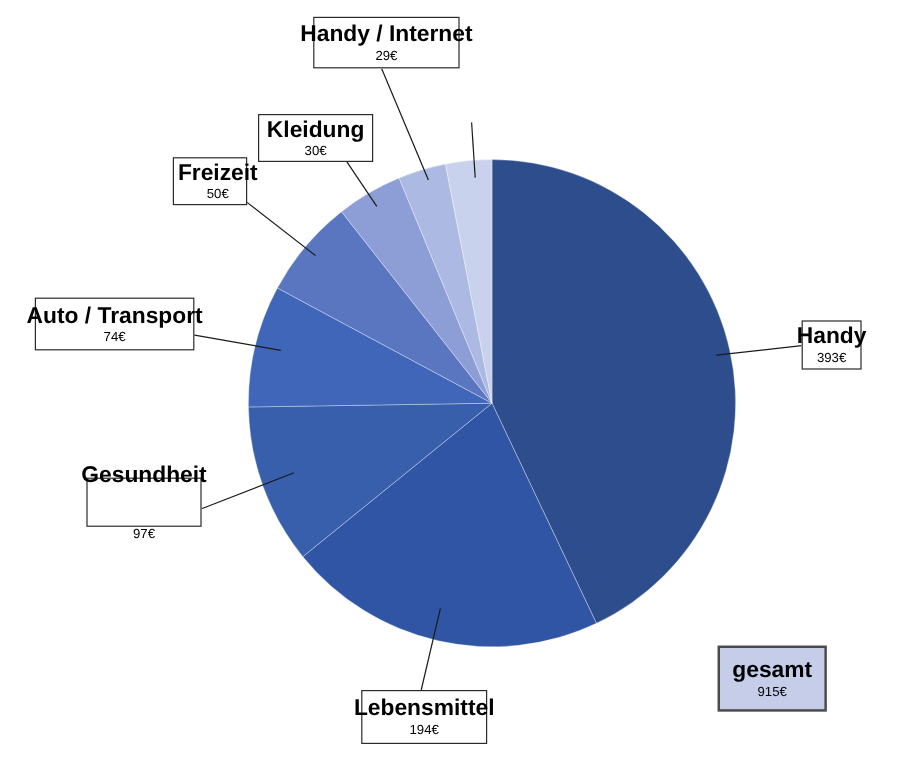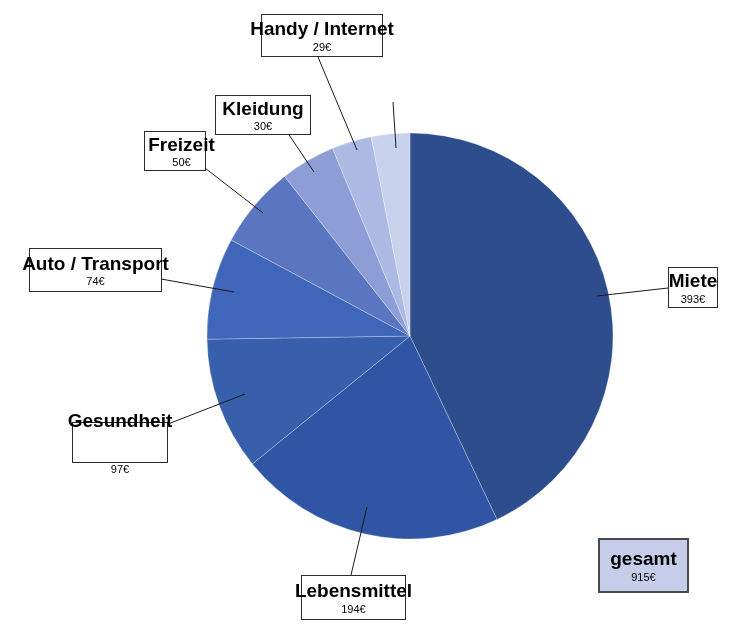--- a/index.html
+++ b/index.html
@@ -67,25 +67,25 @@
     <span class="cat">Freizeit</span>
     <span class="val">50€</span>
   </div>
 
   <div class="label-box" style="left:29px;top:248px;width:133px;height:44px;">
     <span class="cat">Auto / Transport</span>
     <span class="val">74€</span>
   </div>
 
   <div class="label-box" style="left:668px;top:267px;width:50px;height:41px;">
-    <span class="cat">Miete</span>
+    <span class="cat">Handy</span>
     <span class="val">393€</span>
   </div>
 
-  <div class="label-box" style="left:72px;top:422px;width:96px;height:41px;gap:31px;">
+  <div class="label-box" style="left:72px;top:398px;width:96px;height:41px;gap:31px;">
     <span class="cat">Gesundheit</span>
     <span class="val">97€</span>
   </div>
 
   <div class="label-box" style="left:301px;top:575px;width:105px;height:45px;text-align:center;">
     <span class="cat">Lebensmittel</span>
     <span class="val">194€</span>
   </div>
 
   <div class="label-box total-box" style="left:598px;top:538px;width:91px;height:55px;">

